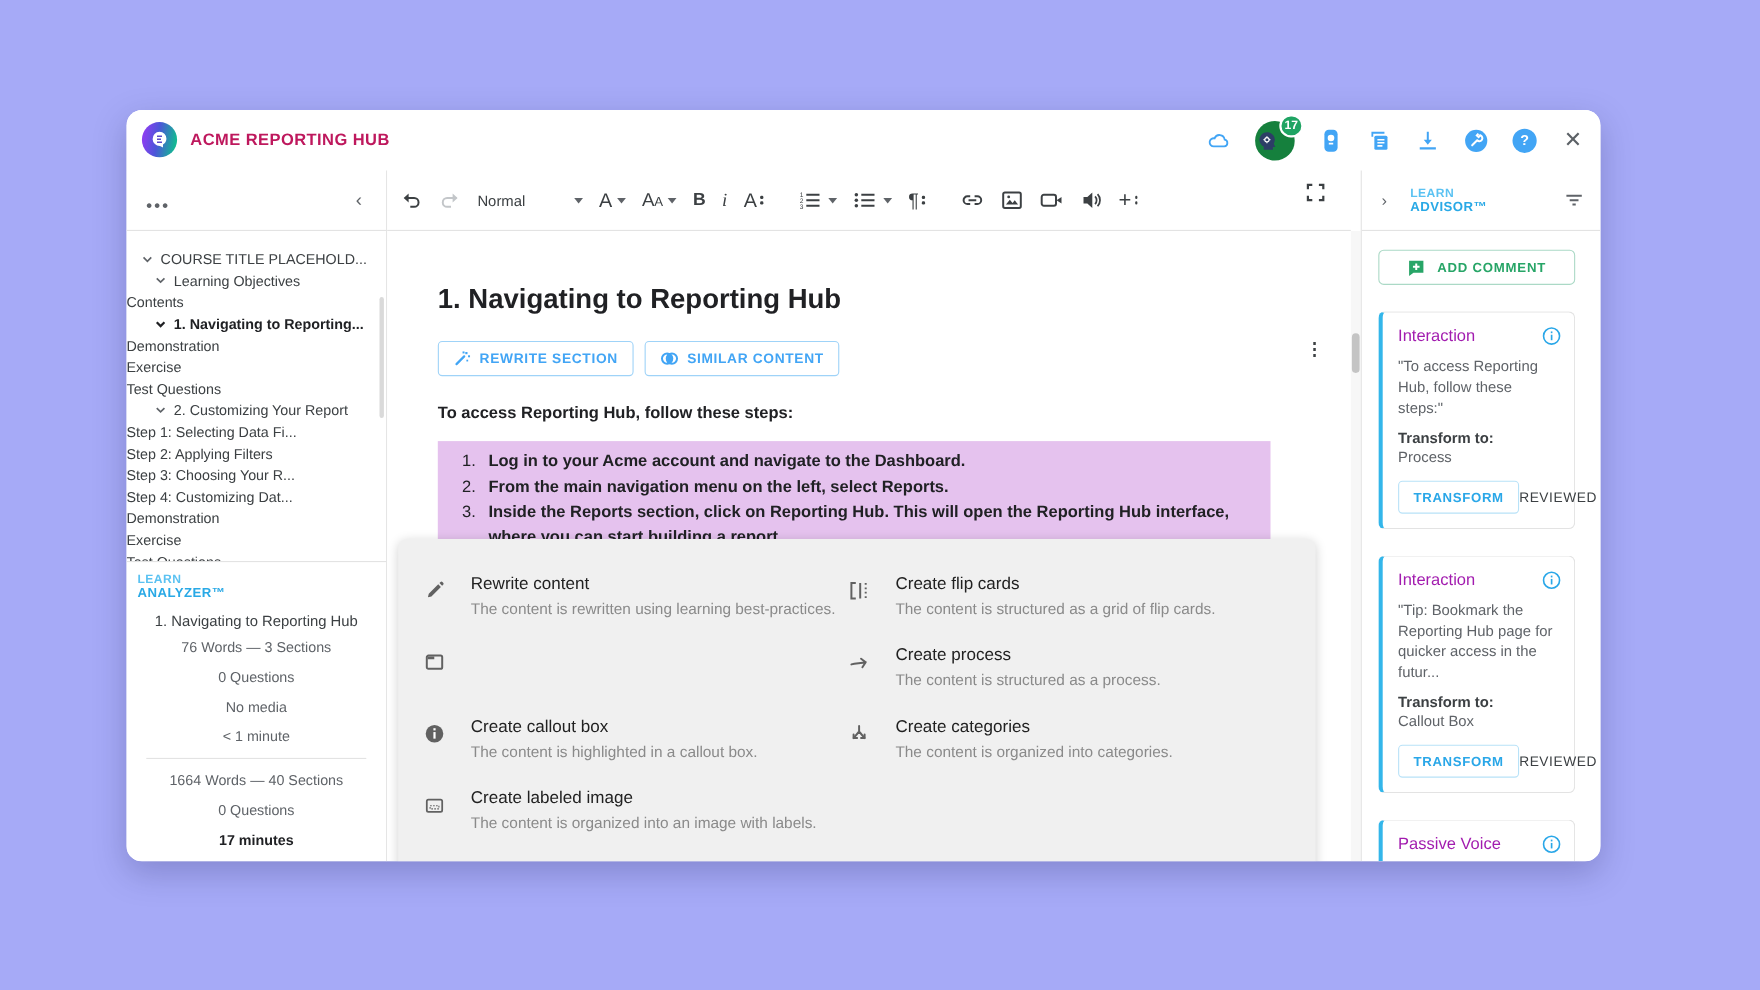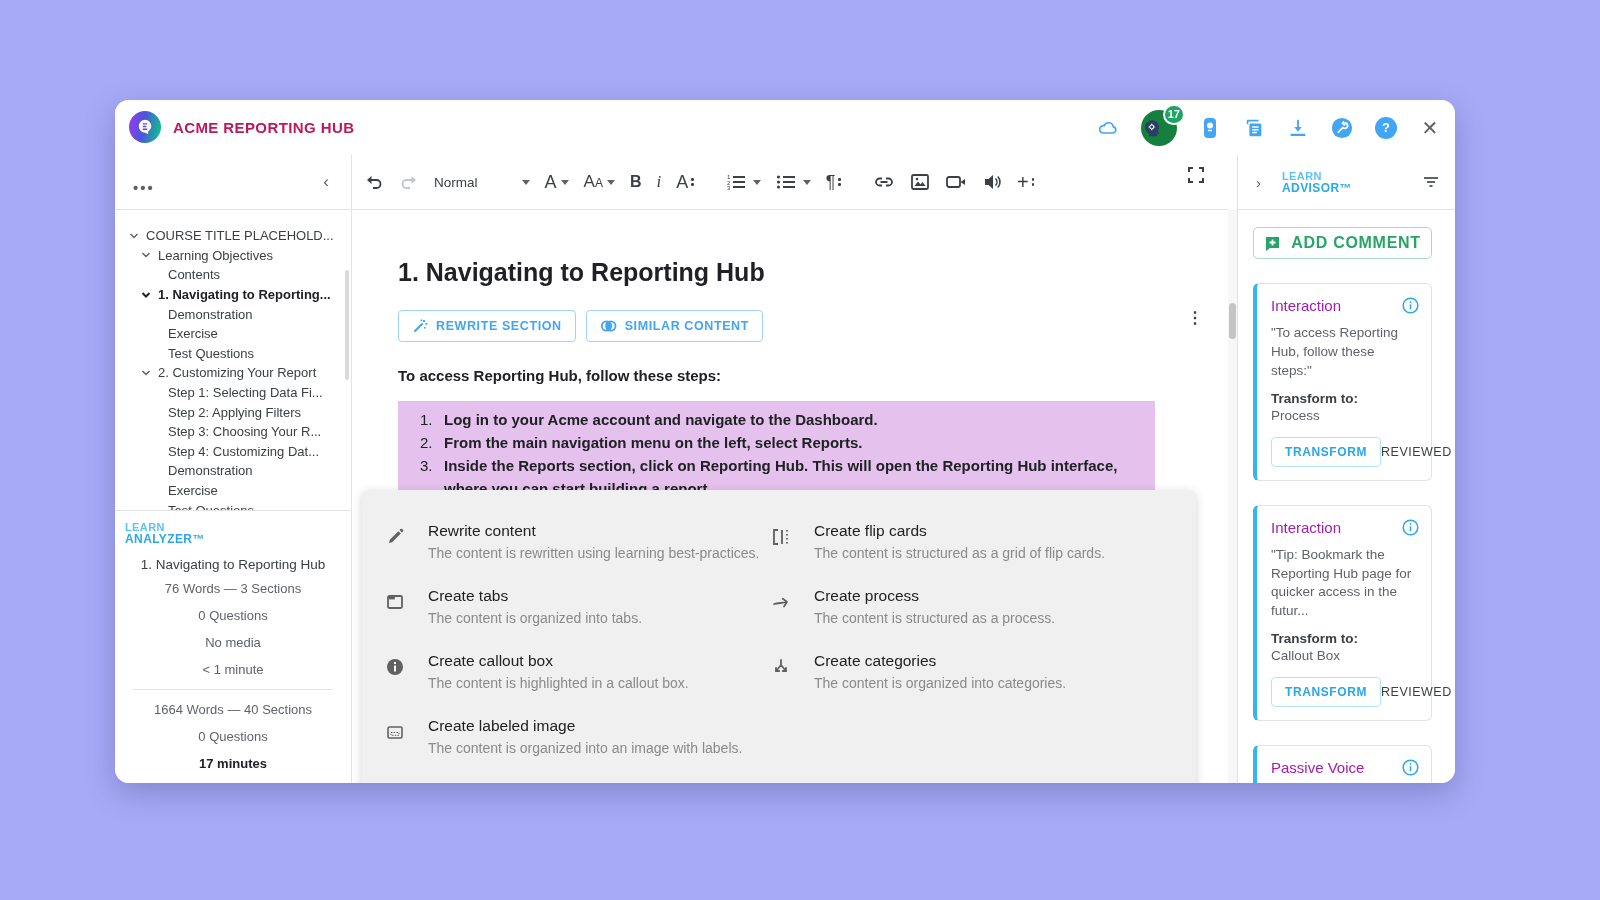--- a/index.html
+++ b/index.html
@@ -38,21 +38,21 @@
   
   .dots3 { position:absolute; left:18px; top:24px; color:#5f6368; font-size:15px; letter-spacing:2px; font-weight:700; }
   .collapse-ch { position:absolute; right:22px; top:17px; color:#5f6368; font-size:17px; }
 
   
   .tree { position:absolute; left:0; top:55px; height:300px; right:0; overflow:hidden; padding-top:16px; }
   .tree-row { display:flex; align-items:center; height:19.6px; font-size:13px; color:#3c4043; white-space:nowrap; cursor:pointer; }
   .tree-row .chev { width:10px; height:10px; margin-right:7px; flex:0 0 auto; }
   .lvl0 { padding-left:14px; }
   .lvl1 { padding-left:26px; }
-  .lvl2 { padding-left:53px; }
+  .lvl2 { }
   .tree-row.bold { font-weight:700; color:#202124; }
   .tree-scroll { position:absolute; right:2px; top:60px; width:4px; height:110px; background:#dadada; border-radius:2px; }
 
   
   .analyzer { position:absolute; left:0; right:0; top:355px; bottom:0; border-top:1px solid #e3e3e3; padding-top:10px; }
   .brand { line-height:1.1; }
   .brand .l1 { font-size:11px; color:#5bc2f2; font-weight:600; letter-spacing:.4px; }
   .brand .l2 { font-size:12px; color:#29a9e6; font-weight:800; letter-spacing:.4px; }
   .analyzer .brand { position:absolute; left:10px; top:10px; }
   .an-body { position:absolute; top:46px; left:0; right:0; text-align:center; color:#5f6368; font-size:13px; }
@@ -95,21 +95,21 @@
   .tt { font-size:15.5px; color:#212121; }
   .td { font-size:14px; color:#8a8a8a; margin-top:5px; }
 
   
   .adv-head { height:55px; border-bottom:1px solid #e3e3e3; position:relative; }
   .adv-ch { position:absolute; left:18px; top:19px; color:#5f6368; font-size:15px; }
   .adv-head .brand { position:absolute; left:44px; top:15px; }
   .filter-ic { position:absolute; right:16px; top:20px; }
   .adv-body { position:absolute; top:55px; left:0; right:0; bottom:0; padding:17px 23px 0 15px; overflow:hidden; }
   .add-comment { display:flex; align-items:center; justify-content:center; gap:10px; width:100%; height:32px;
-                 border:1px solid #abd9c6; border-radius:5px; background:#fff; color:#27a567; font-size:16px;
+                 border:1px solid #abd9c6; border-radius:5px; background:#fff; color:#27a567; font-size:12px;
                  font-weight:700; letter-spacing:.7px; cursor:pointer; }
   .card { position:relative; margin-top:24px; border:1px solid #e3e3e3; border-left:4px solid #33b6ea; border-radius:6px;
           background:#fff; padding:13px 12px 13px 14px; }
   .card-head { display:flex; justify-content:space-between; align-items:center; }
   .card-type { color:#a21caf; font-size:15px; }
   .card-quote { margin-top:10px; font-size:13.5px; color:#5f6368; line-height:1.4; }
   .tr-label { margin-top:10px; font-size:13.5px; font-weight:700; color:#3c4043; }
   .tr-target { margin-top:2px; font-size:13.5px; color:#5f6368; }
   .card-actions { margin-top:14px; display:flex; align-items:center; justify-content:space-between; }
   .transform-btn { border:1px solid #b8e2f8; border-radius:4px; background:#fff; color:#2aa7e8; font-size:12px;
@@ -451,24 +451,20 @@
               <div class="td">The content is structured as a grid of flip cards.</div>
             </div>
         </div>
         <div class="titem">
           <span class="ticon">
               <svg width="20" height="20" viewBox="0 0 20 20">
                 <rect x="3" y="4" width="14" height="12" rx="1.5" fill="none" stroke="#616161" stroke-width="1.8"></rect>
                 <path fill="#616161" d="M3.8 4.8h6v2.6h-6z"></path>
               </svg>
             </span>
-          <div>
-              <div class="tt">Create tabs</div>
-              <div class="td">The content is organized into tabs.</div>
-            </div>
         </div>
         <div class="titem">
           <span class="ticon">
               <svg width="20" height="20" viewBox="0 0 20 20">
                 <path fill="none" stroke="#616161" stroke-width="1.8" stroke-linecap="round" d="M3 12c4-1 9-1 13-2M16 10l-4.2-3.2M16 10l-3 4.6"></path>
               </svg>
             </span>
           <div>
               <div class="tt">Create process</div>
               <div class="td">The content is structured as a process.</div>

